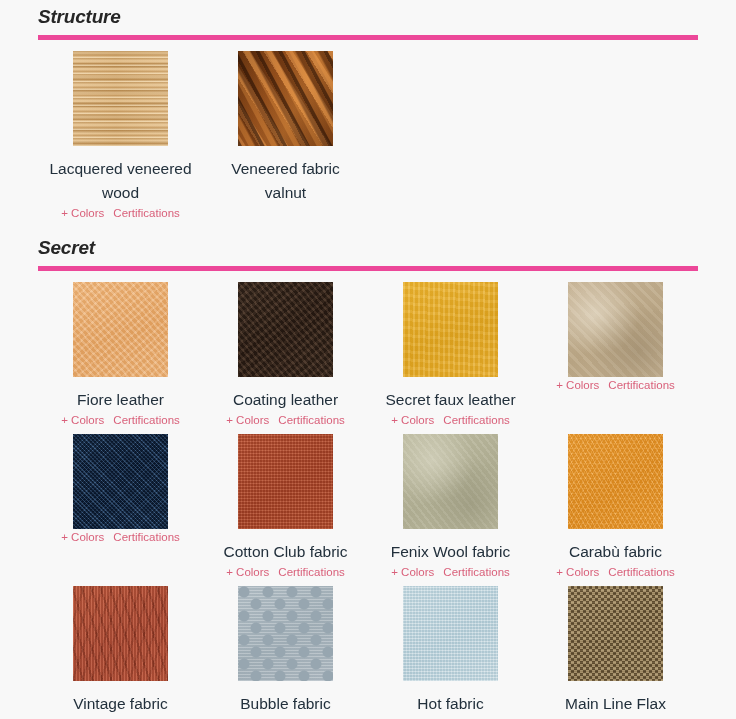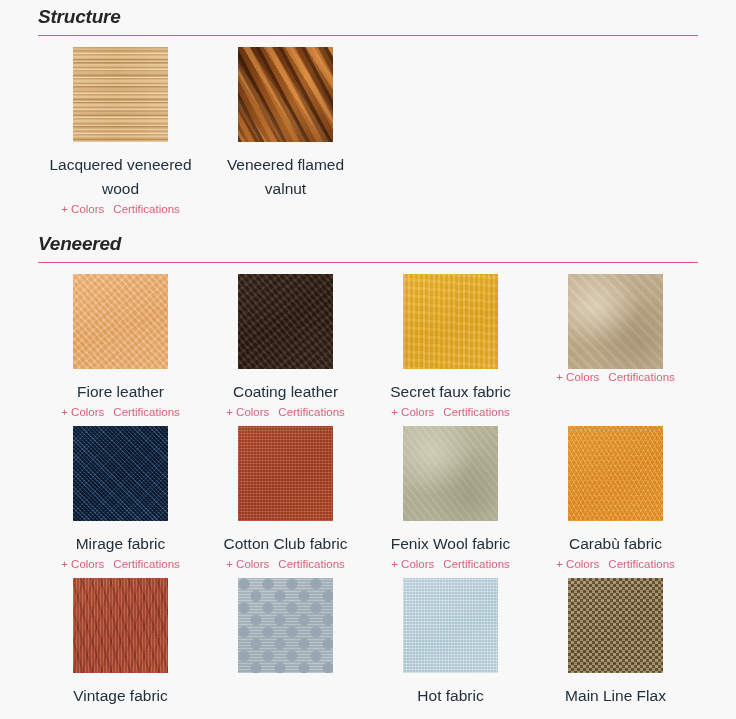--- a/index.html
+++ b/index.html
@@ -13,21 +13,21 @@
   }
 
   .page { padding: 0 38px; }
 
   
   .section { margin-bottom: 4px; }
 
   .section-head {
     padding-top: 6px;
     padding-bottom: 7px;
-    border-bottom: 1px solid #ec4899;
+    border-bottom: 5px solid #ec4899;
   }
   .section-title {
     font-size: 19px;
     font-weight: bold;
     font-style: italic;
     color: #262626;
     letter-spacing: -0.2px;
   }
 
   
@@ -234,31 +234,31 @@
       <div class="card">
         <div class="swatch tx-oak"></div>
         <div class="card-label">Lacquered veneered wood</div>
         <div class="card-links">
           <a class="lk" href="#">+ Colors</a><a class="lk" href="#">Certifications</a>
         </div>
       </div>
 
       <div class="card">
         <div class="swatch tx-walnut"></div>
-        <div class="card-label">Veneered flamed valnut</div>
+        <div class="card-label">Veneered fabric valnut</div>
       </div>
 
       <div></div>
       <div></div>
     </div>
   </div>
 
   <div class="section">
     <div class="section-head">
-      <div class="section-title">Veneered</div>
+      <div class="section-title">Secret</div>
     </div>
     <div class="grid">
 
       <div class="card">
         <div class="swatch tx-fiore"></div>
         <div class="card-label">Fiore leather</div>
         <div class="card-links">
           <a class="lk" href="#">+ Colors</a><a class="lk" href="#">Certifications</a>
         </div>
       </div>
@@ -266,36 +266,35 @@
       <div class="card">
         <div class="swatch tx-vintage-lea"></div>
         <div class="card-label">Coating leather</div>
         <div class="card-links">
           <a class="lk" href="#">+ Colors</a><a class="lk" href="#">Certifications</a>
         </div>
       </div>
 
       <div class="card">
         <div class="swatch tx-secret"></div>
-        <div class="card-label">Secret faux fabric</div>
+        <div class="card-label">Secret faux leather</div>
         <div class="card-links">
           <a class="lk" href="#">+ Colors</a><a class="lk" href="#">Certifications</a>
         </div>
       </div>
 
       <div class="card">
         <div class="swatch tx-vintage-faux"></div>
         <div class="card-links">
           <a class="lk" href="#">+ Colors</a><a class="lk" href="#">Certifications</a>
         </div>
       </div>
 
       <div class="card">
         <div class="swatch tx-mirage"></div>
-        <div class="card-label">Mirage fabric</div>
         <div class="card-links">
           <a class="lk" href="#">+ Colors</a><a class="lk" href="#">Certifications</a>
         </div>
       </div>
 
       <div class="card">
         <div class="swatch tx-cotton"></div>
         <div class="card-label">Cotton Club fabric</div>
         <div class="card-links">
           <a class="lk" href="#">+ Colors</a><a class="lk" href="#">Certifications</a>
@@ -318,20 +317,21 @@
         </div>
       </div>
 
       <div class="card">
         <div class="swatch tx-visual"></div>
         <div class="card-label">Vintage fabric</div>
       </div>
 
       <div class="card">
         <div class="swatch tx-bubble"></div>
+        <div class="card-label">Bubble fabric</div>
       </div>
 
       <div class="card">
         <div class="swatch tx-hot"></div>
         <div class="card-label">Hot fabric</div>
       </div>
 
       <div class="card">
         <div class="swatch tx-flax"></div>
         <div class="card-label">Main Line Flax</div>

